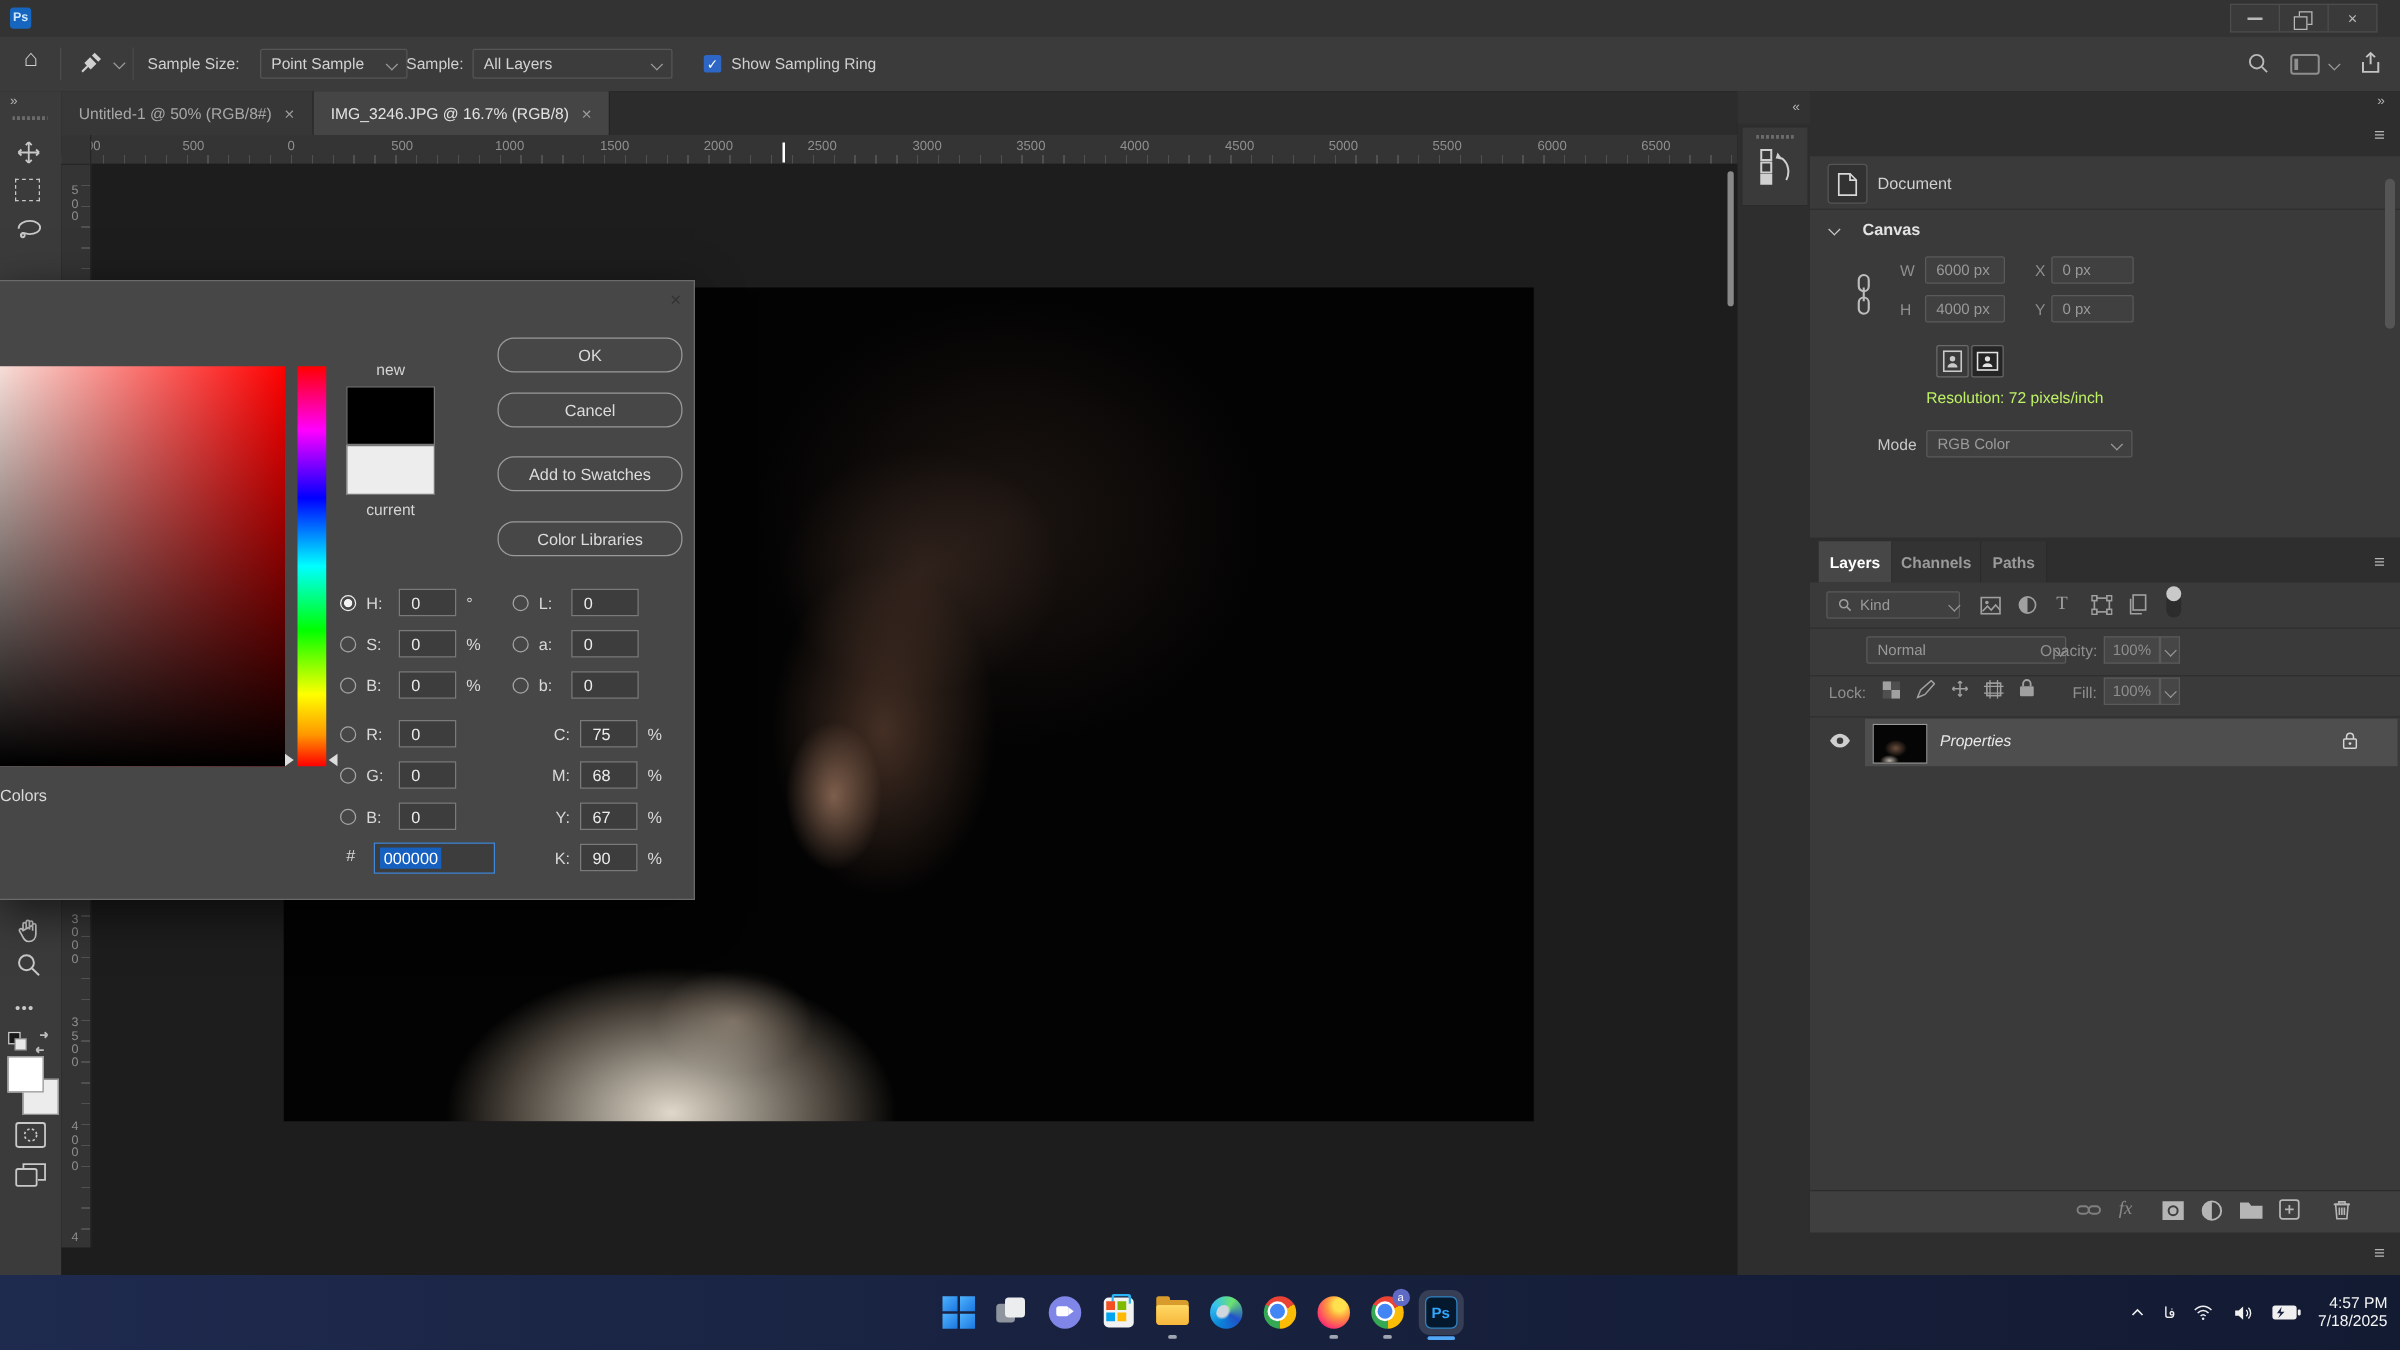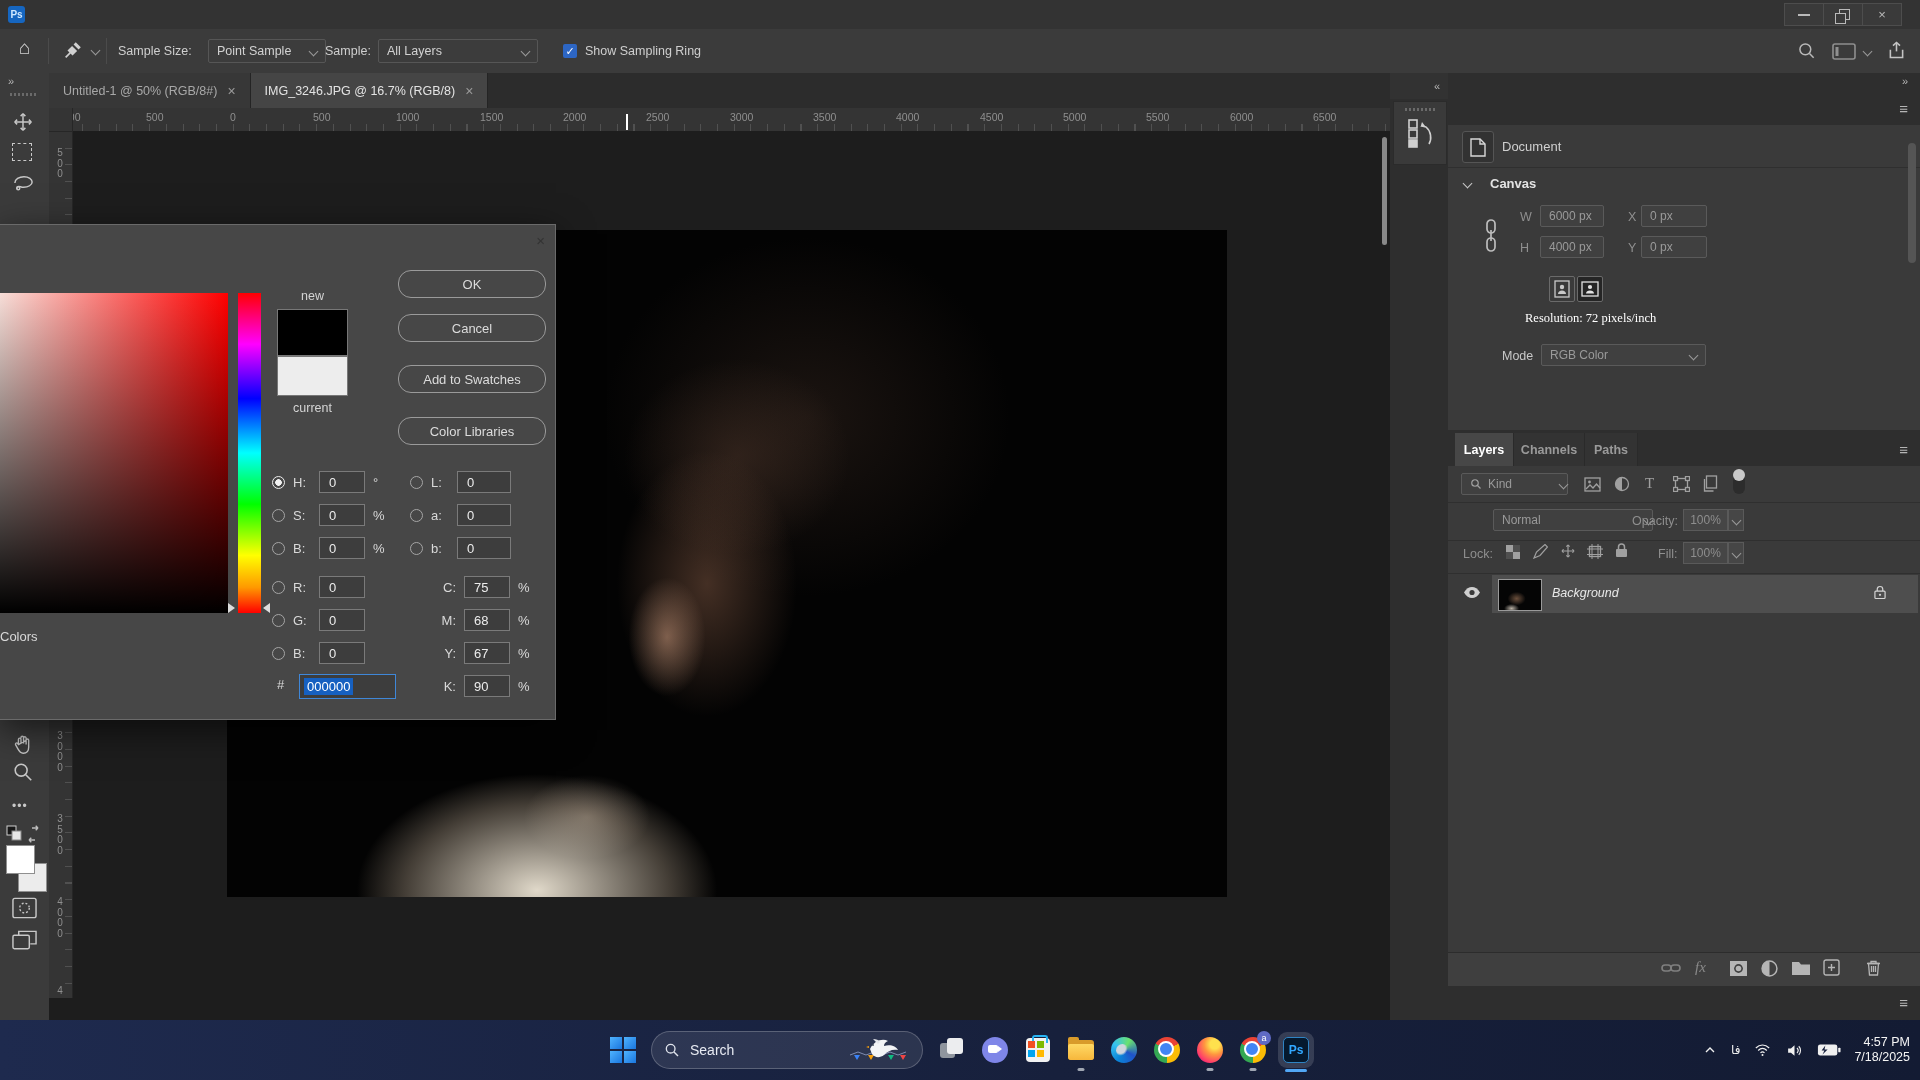--- a/index.html
+++ b/index.html
@@ -432,21 +432,21 @@
           </svg>
       </div>
       <div class="orient-btn sel" style="left:129px;top:151px;">
         <svg width="18" height="16" viewBox="0 0 18 16">
             <rect x="1" y="1" width="16" height="14" stroke="#e2e2e2" stroke-width="1.3" fill="none"></rect>
             <circle cx="9" cy="6" r="2.1" fill="#e2e2e2"></circle>
             <path d="M5 12.5c0-1.8 1.8-3 4-3s4 1.2 4 3z" fill="#e2e2e2"></path>
           </svg>
       </div>
 
-      <span class="abs" style="left:77px;top:186px;color:#ffffff;font-family:Liberation Serif, serif;">Resolution: 72 pixels/inch</span>
+      <span class="abs" style="left:93px;top:186px;color:#bef264;">Resolution: 72 pixels/inch</span>
       <span class="plabel" style="left:54px;top:224px;color:#c8c8c8;">Mode</span>
       <div class="pinput" style="left:93px;top:219px;width:165px;">
         <span>RGB Color</span>
         <span class="chev" style="margin-left:auto;margin-right:8px;"></span>
       </div>
       <div class="vscroll" style="right:4px;top:18px;height:120px;"></div>
     </div>
 
     <div class="tabstrip" id="layer-tabs" style="left:7px;top:360px;height:33px;">
         <div class="ptab active" style="width: 58px;">Layers</div>
@@ -554,21 +554,21 @@
 
       <div class="abs" style="left:0;top:109px;width:472px;height:38px;">
         <div class="layer-row-sel"></div>
         <div class="abs" style="left:15px;top:11px;">
           <svg width="18" height="13" viewBox="0 0 18 13">
               <path d="M1 6.5C3.2 2.8 6 1 9 1s5.8 1.8 8 5.5C14.8 10.2 12 12 9 12S3.2 10.2 1 6.5z" fill="#cfcfcf"></path>
               <circle cx="9" cy="6.5" r="2.6" fill="#3a3a3a"></circle>
             </svg>
         </div>
         <div class="layer-thumb"></div>
-        <span class="layer-name">Background</span>
+        <span class="layer-name">Properties</span>
         <div class="abs" style="right:34px;top:10px;">
           <svg width="12" height="15" viewBox="0 0 13 15">
               <rect x="1" y="6" width="11" height="8" rx="1" stroke="#d5d5d5" stroke-width="1.3" fill="none"></rect>
               <path d="M3.5 6V4a3 3 0 016 0v2" stroke="#d5d5d5" stroke-width="1.3" fill="none"></path>
               <circle cx="6.5" cy="10" r="1.2" fill="#d5d5d5"></circle>
             </svg>
         </div>
       </div>
 
       <div class="abs" style="left:0;top:485px;width:472px;height:1px;"></div>
@@ -711,38 +711,20 @@
   </div>
 
   <div class="taskbar">
     <div class="tb-center" id="tb-center">
       <div class="win-start">
           <b></b>
           <b></b>
           <b></b>
           <b></b>
         </div>
-      <div class="search-pill">
-        <svg width="16" height="16" viewBox="0 0 24 24">
-            <circle cx="10" cy="10" r="6.5" stroke="#dfe3ec" stroke-width="2" fill="none"></circle>
-            <path d="M15 15l6 6" stroke="#dfe3ec" stroke-width="2"></path>
-          </svg>
-        <span>Search</span>
-        <svg width="62" height="30" viewBox="0 0 62 30" style="margin-left:auto;">
-          <path d="M2 20l8-3 8 3 8-3 8 3 8-3 8 3 8-3" stroke="#7f8cb0" stroke-width="1" fill="none"></path>
-          <path d="M6 20l3 5 3-5z" fill="#3b82f6"></path>
-            <path d="M20 20l3 5 3-5z" fill="#f59e0b"></path>
-          <path d="M40 20l3 5 3-5z" fill="#10b981"></path>
-            <path d="M52 20l3 5 3-5z" fill="#ef4444"></path>
-          <path d="M22 14c4-8 12-11 18-8-3 1-4 3-4 5 6-2 12 0 14 4-6-1-10 1-14 5-4 3-9 3-12-1z" fill="#f3f4f6"></path>
-          <path d="M30 9l-5-5c3 0 6 1 7 3z" fill="#e5e7eb"></path>
-            <circle cx="25" cy="10" r="0.9" fill="#374151"></circle>
-          <path d="M21 11l-3 1 3 1z" fill="#f59e0b"></path>
-        </svg>
-      </div>
       <div id="tb-apps" style="display:flex;align-items:center;gap:15px;">
           <div class="tb-app">
             <i class="tvb"></i>
             <i class="tvf"></i>
           </div>
           <div class="tb-app">
             <i class="chatc"></i>
             <i class="cam"></i>
           </div>
           <div class="tb-app">

